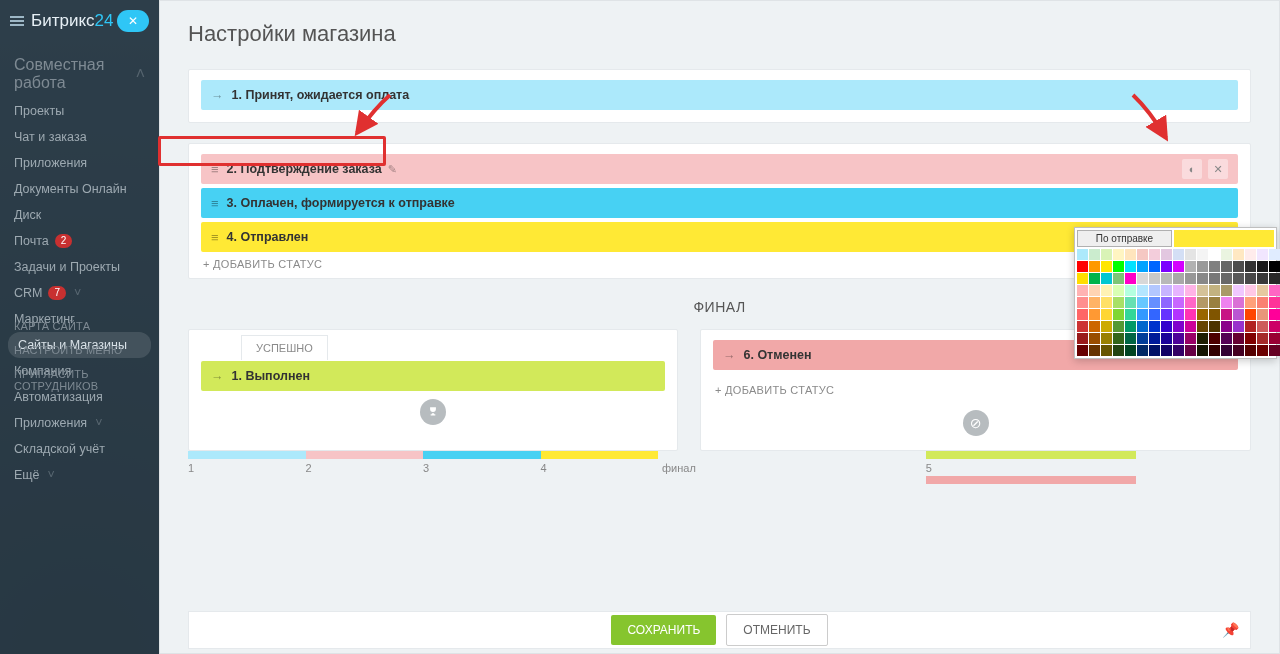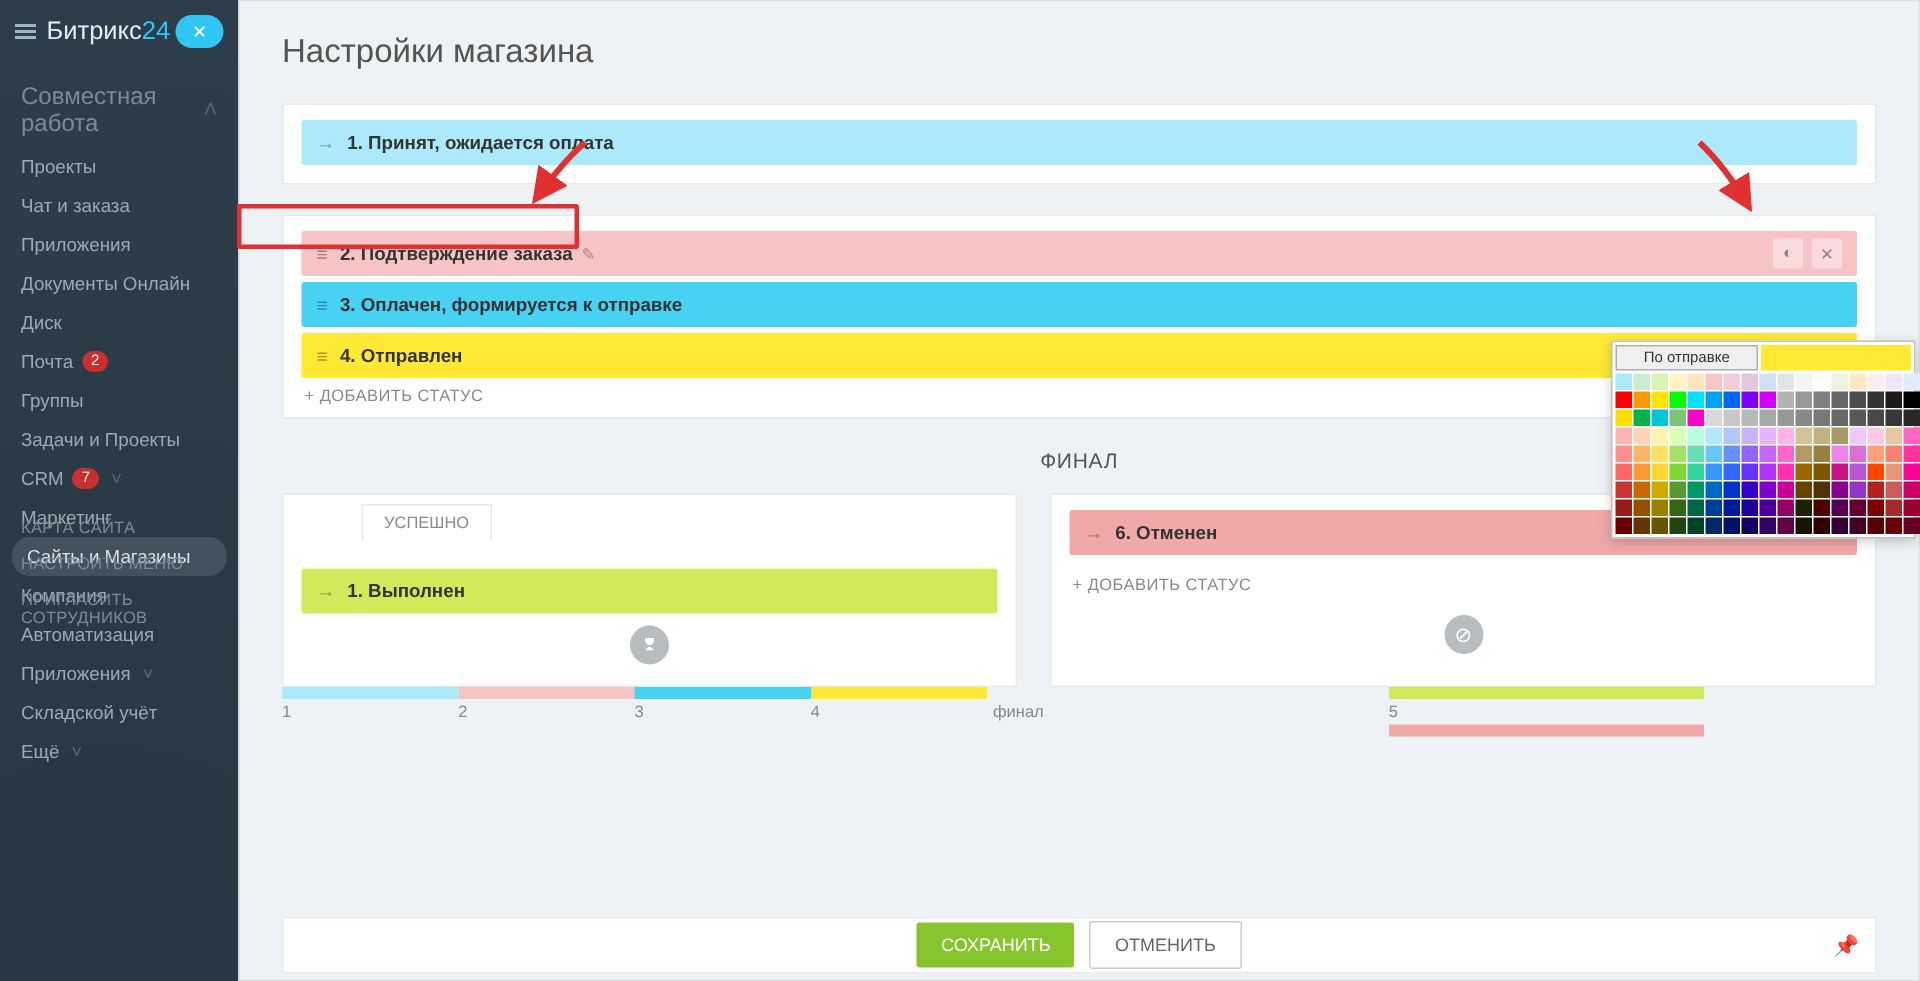--- a/index.html
+++ b/index.html
@@ -46,21 +46,21 @@
 .mini-btn { width:20px; height:20px; display:flex; align-items:center; justify-content:center; background:rgba(255,255,255,0.4); border-radius:2px; color:#888; font-size:11px; }
 .highlight-box { position:absolute; border:3px solid #e03030; border-radius:2px; pointer-events:none; }
 
 .add-status { font-size:11px; color:#8a8a8a; letter-spacing:.3px; padding:6px 2px 0; text-transform:uppercase; cursor:pointer; }
 .add-status::before { content:"+ "; color:#8a8a8a; }
 
 .final-label { text-align:center; font-size:14px; color:#555; margin:10px 0 -4px; letter-spacing:.5px; }
 
 .two-col { display:flex; gap:22px; }
 .col { flex:1; background:#fff; border:1px solid #e5e9ec; border-radius:2px; padding:10px 12px 14px; }
-.tab-label { display:inline-block; font-size:11px; color:#8a8a8a; background:#fff; border:1px solid #e5e9ec; border-bottom:none; padding:6px 14px; margin:-32px 0 18px 40px; text-transform:uppercase; }
+.tab-label { display:inline-block; font-size:11px; color:#8a8a8a; background:#fff; border:1px solid #e5e9ec; border-bottom:none; padding:6px 14px; margin:-32px 0 1px 40px; text-transform:uppercase; }
 
 .trophy { width:26px; height:26px; margin:8px auto 0; border-radius:50%; background:#b7bcbf; display:flex; align-items:center; justify-content:center; }
 .trophy svg { width:14px; height:14px; fill:#fff; }
 .cancel-icon { width:26px; height:26px; margin:14px auto 0; border-radius:50%; background:#b7bcbf; display:flex; align-items:center; justify-content:center; color:#fff; font-size:14px; }
 
 .preview-label { font-size:12px; color:#7a7a7a; margin:24px 0 8px 2px; }
 .scale-wrap { display:flex; gap:0; align-items:flex-start; }
 .scale-col { flex:1; }
 .scale-seg { height:8px; }
 .scale-num { font-size:11px; color:#888; margin-top:3px; }
@@ -100,21 +100,20 @@
         </span>
     </div>
     <div id="sb-items">
         <div class="sb-item section">Совместная работа<span style="opacity: 0.5;"> ˄</span></div>
         <div class="sb-item">Проекты</div>
         <div class="sb-item">Чат и заказа</div>
         <div class="sb-item">Приложения</div>
         <div class="sb-item">Документы Онлайн</div>
         <div class="sb-item">Диск</div>
         <div class="sb-item">Почта<span class="sb-badge">2</span></div>
-        <div class="sb-item">Группы</div>
         <div class="sb-item">Задачи и Проекты</div>
         <div class="sb-item">CRM<span class="sb-badge">7</span><span style="opacity: 0.4; margin-left: 2px;">˅</span></div>
         <div class="sb-item">Маркетинг</div>
         <div class="sb-item active">Сайты и Магазины</div>
         <div class="sb-item">Компания</div>
         <div class="sb-item">Автоматизация</div>
         <div class="sb-item">Приложения<span style="opacity: 0.4; margin-left: 2px;">˅</span></div>
         <div class="sb-item">Складской учёт</div>
         <div class="sb-item">Ещё<span style="opacity: 0.4; margin-left: 2px;">˅</span></div>
       </div>

